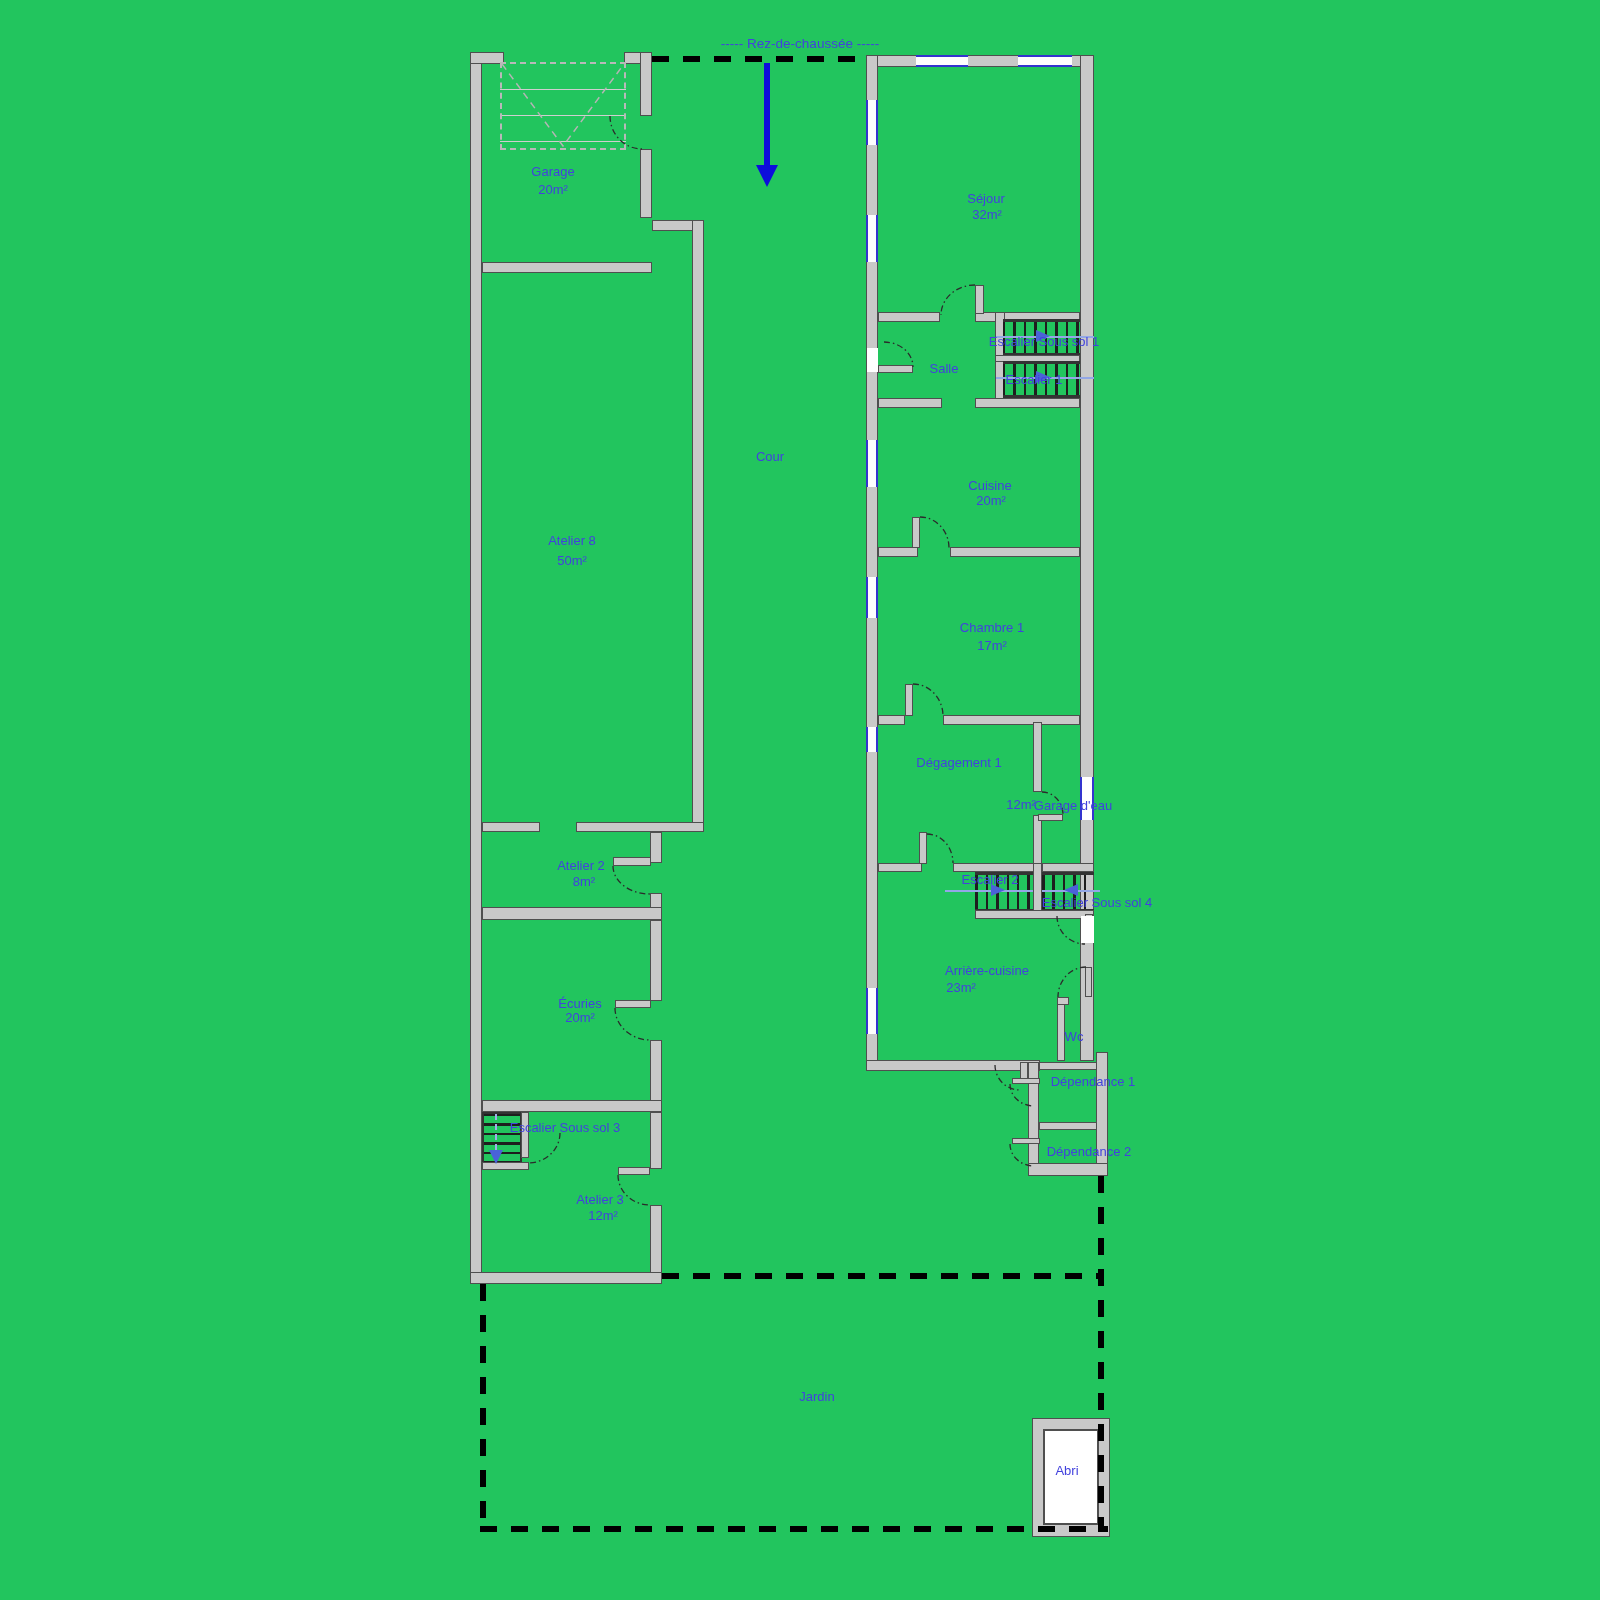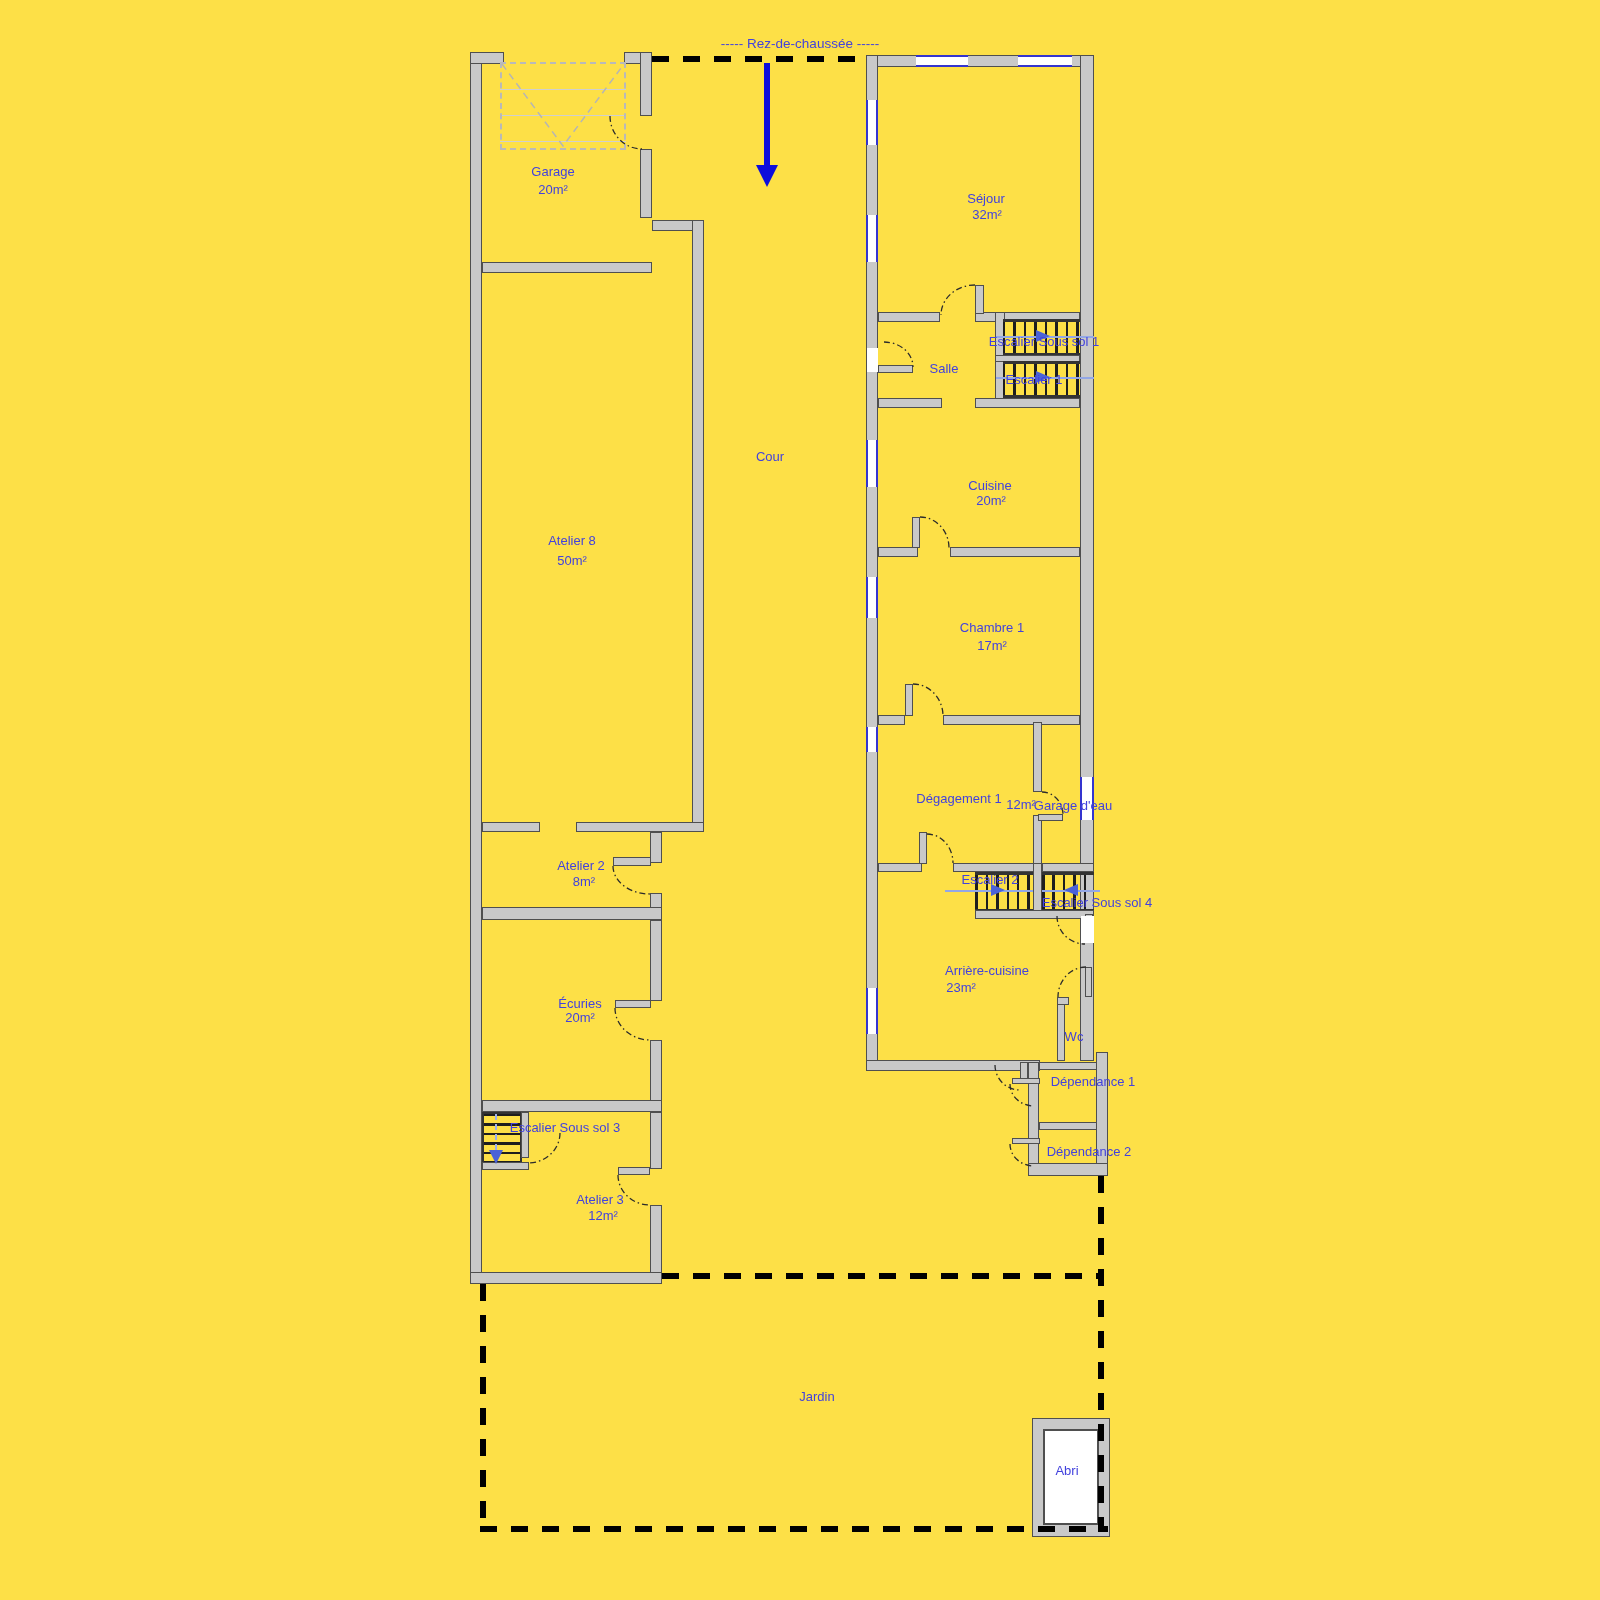--- a/index.html
+++ b/index.html
@@ -1,16 +1,16 @@
 <!DOCTYPE html>
 <html><head>
 <meta charset="utf-8">
 <style>
   html,body{margin:0;padding:0;background:#fff}
-  .plan{position:relative;width:1600px;height:1600px;background:#fde047;overflow:hidden;
+  .plan{position:relative;width:1600px;height:1600px;background:#22c55e;overflow:hidden;
         font-family:"Liberation Sans",sans-serif}
   .w{position:absolute;background:#c9c9c9;border:1px solid #4f4f4f;box-sizing:border-box}
   .inner{position:absolute;background:#fff;border:2px solid #4f4f4f;box-sizing:border-box}
   .open{position:absolute;background:#fff}
   .lb{position:absolute;color:#4242dd;font-size:13px;line-height:1.05;white-space:nowrap;
       transform:translate(-50%,-50%);z-index:6;text-align:center}
   .ttl{font-size:13.5px}
   .win-v{position:absolute;background:#fff;border-left:2px solid #3434cf;border-right:2px solid #3434cf;box-sizing:border-box;z-index:2}
   .win-h{position:absolute;background:#fff;border-top:2px solid #3434cf;border-bottom:2px solid #3434cf;box-sizing:border-box;z-index:2}
   .st-v{position:absolute;background-image:repeating-linear-gradient(90deg,#1e1e1e 0 2.5px,transparent 2.5px 10.5px);
@@ -225,21 +225,21 @@
   <div class="lb" style="left:1067px;top:1471px">Abri</div>
   <div class="lb" style="left:986px;top:199px">Séjour</div>
   <div class="lb" style="left:987px;top:215px">32m²</div>
   <div class="lb" style="left:944px;top:369px">Salle</div>
   <div class="lb" style="left:1044px;top:342px">Escalier Sous sol 1</div>
   <div class="lb" style="left:1034px;top:380px">Escalier 1</div>
   <div class="lb" style="left:990px;top:486px">Cuisine</div>
   <div class="lb" style="left:991px;top:501px">20m²</div>
   <div class="lb" style="left:992px;top:628px">Chambre 1</div>
   <div class="lb" style="left:992px;top:646px">17m²</div>
-  <div class="lb" style="left:959px;top:799px">Dégagement 1</div>
+  <div class="lb" style="left:959px;top:763px">Dégagement 1</div>
   <div class="lb" style="left:1021px;top:805px">12m²</div>
   <div class="lb" style="left:1073px;top:806px">Garage d'eau</div>
   <div class="lb" style="left:990px;top:880px">Escalier 2</div>
   <div class="lb" style="left:1097px;top:903px">Escalier Sous sol 4</div>
   <div class="lb" style="left:987px;top:971px">Arrière-cuisine</div>
   <div class="lb" style="left:961px;top:988px">23m²</div>
   <div class="lb" style="left:1074px;top:1037px">Wc</div>
   <div class="lb" style="left:1093px;top:1082px">Dépendance 1</div>
   <div class="lb" style="left:1089px;top:1152px">Dépendance 2</div>
 

